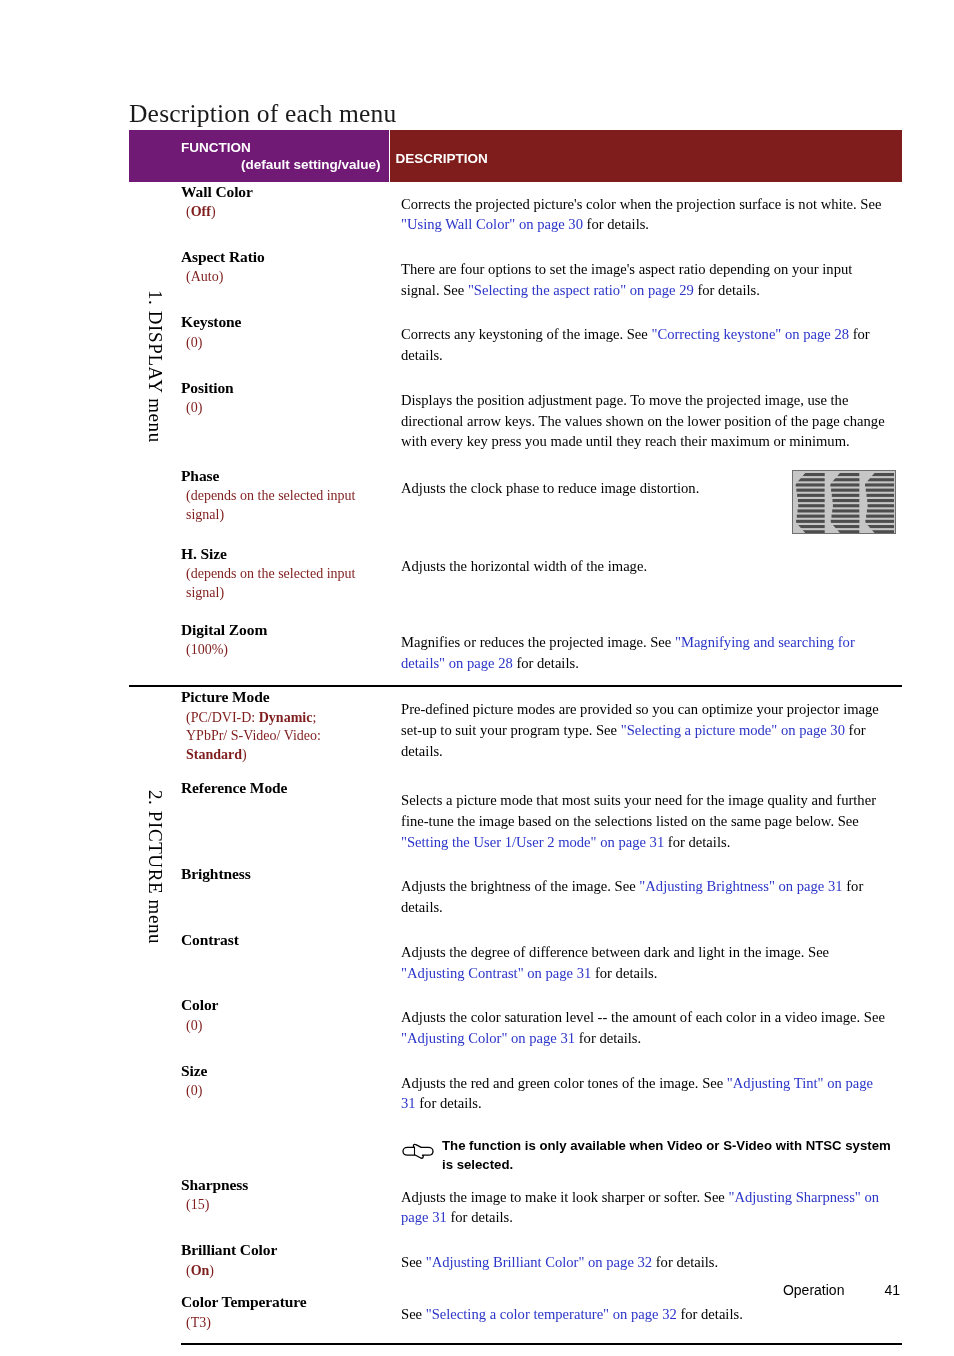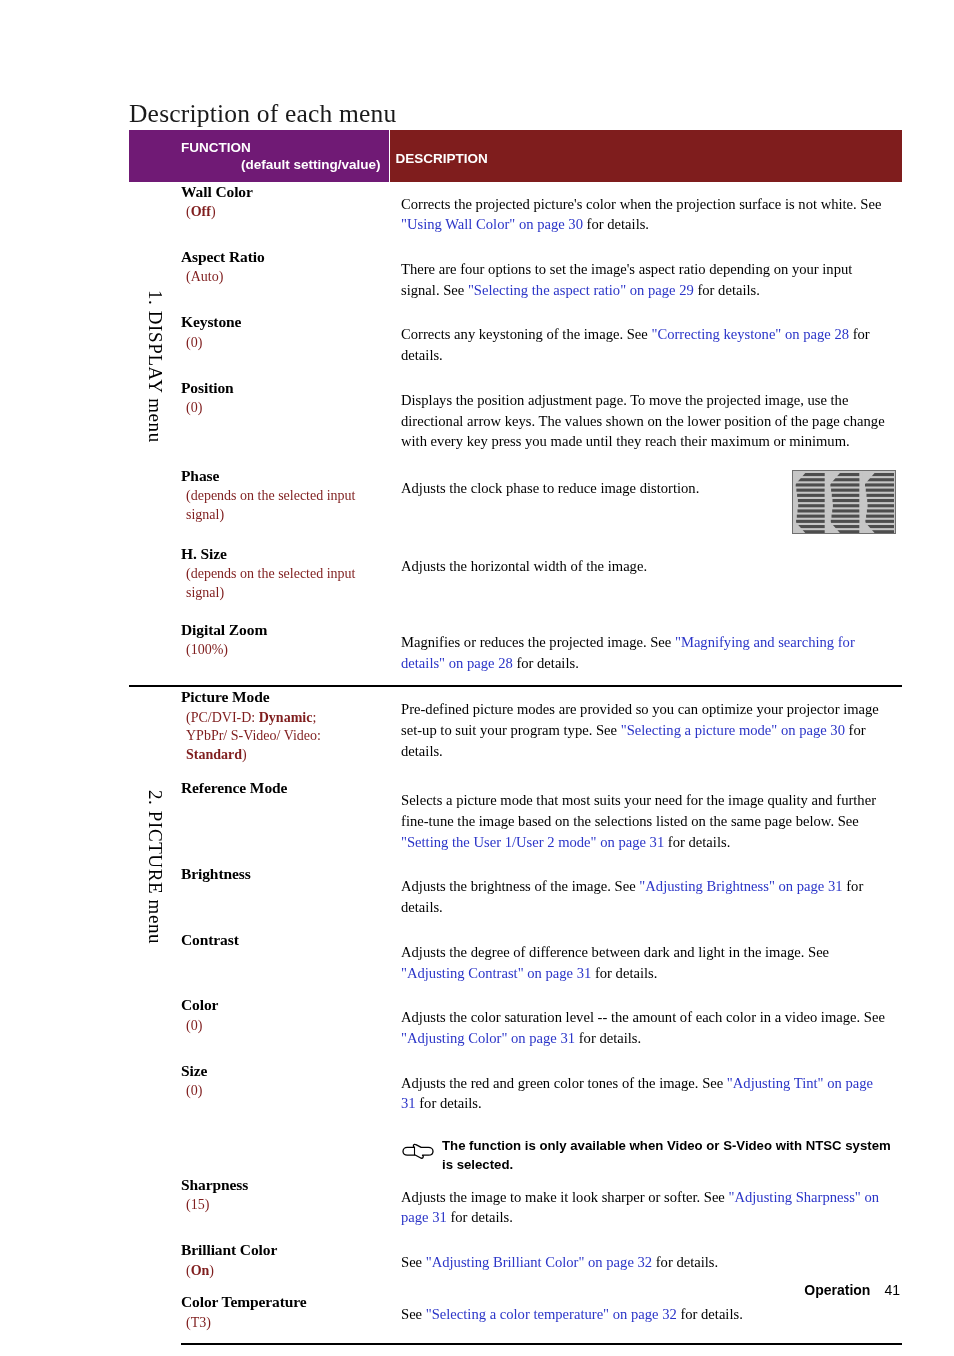--- a/index.html
+++ b/index.html
@@ -200,21 +200,21 @@
   
   .footer {
     position: absolute;
     right: 70px;
     bottom: 58px;
     font-family: "Liberation Sans", "DejaVu Sans", sans-serif;
     font-size: 14px;
     color: #000;
     white-space: nowrap;
   }
-  .footer .f-label { margin-right: 14px; font-weight: bold; }
+  .footer .f-label { margin-right: 40px; }
 </style>
 </head>
 <body>
 
 <div id="page">
 
   <h1 class="page-title">Description of each menu</h1>
 
   <div class="vlabel" id="vlabel-display">
     <span class="vlabel-inner">1. DISPLAY menu</span>

